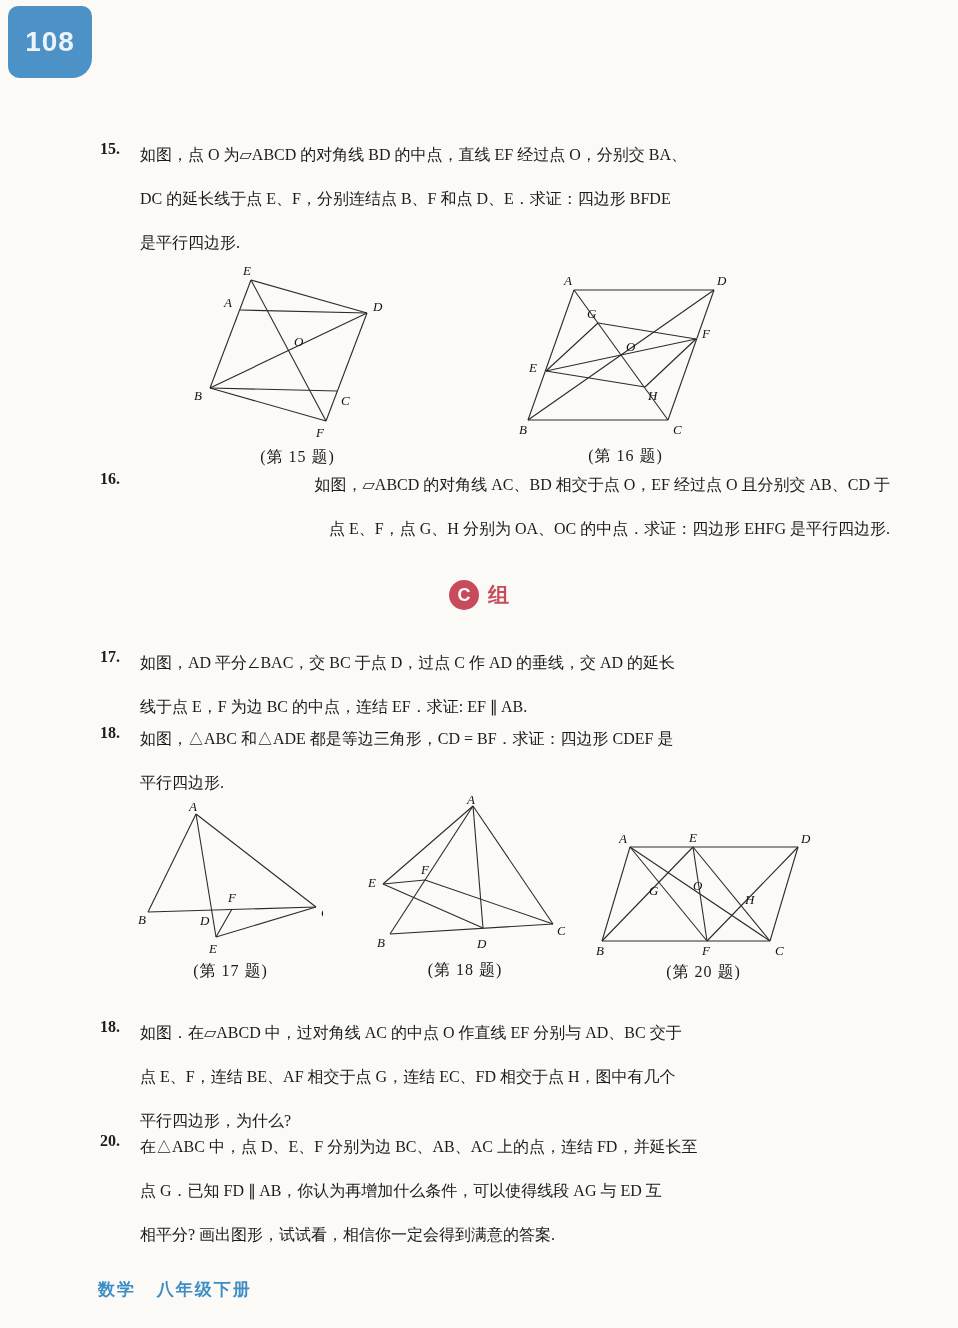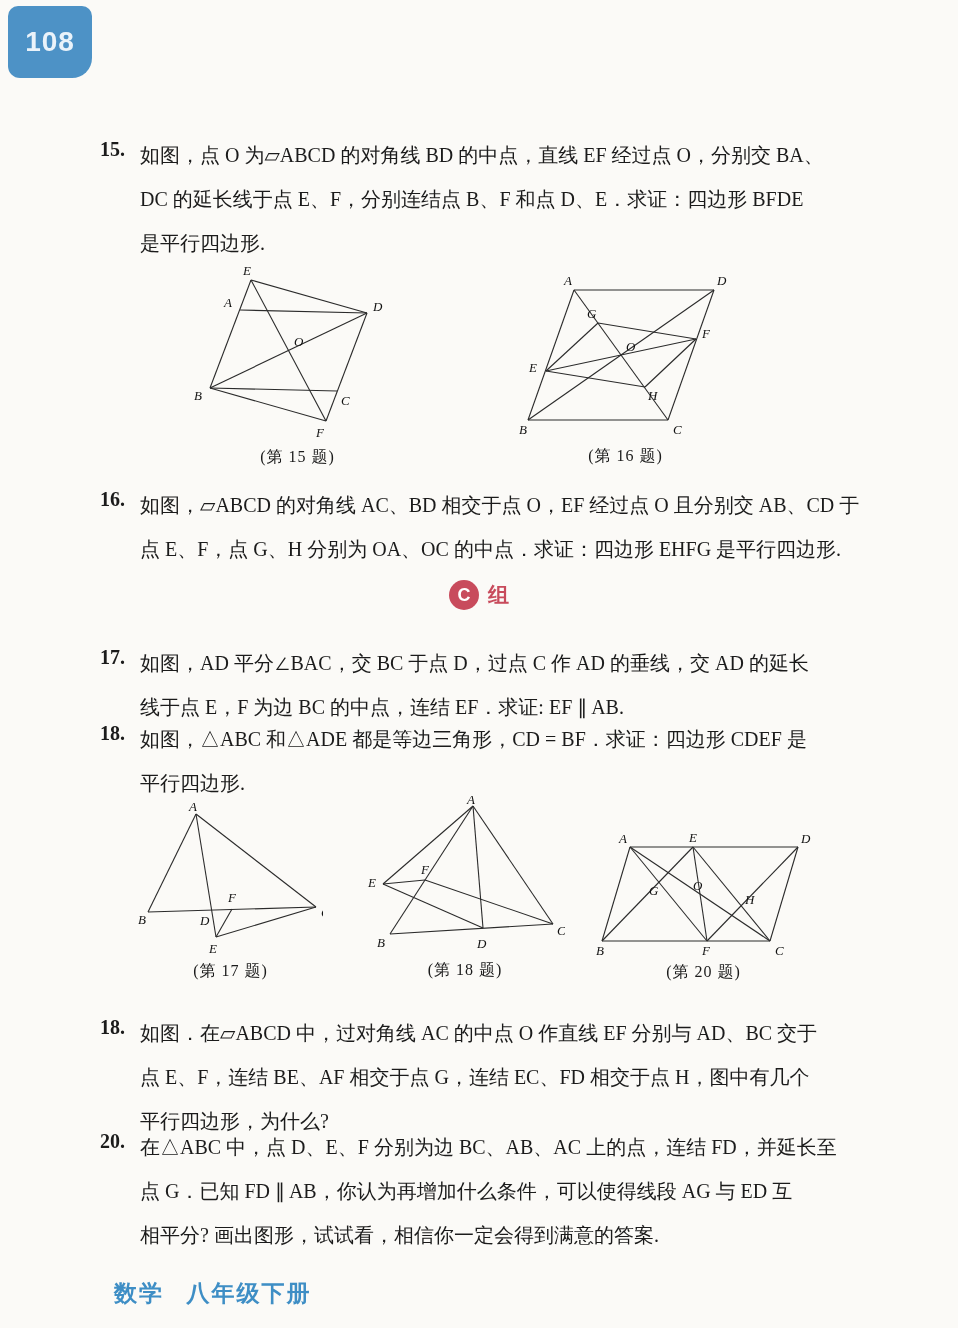--- a/index.html
+++ b/index.html
@@ -11,21 +11,21 @@
   }
   
   .page-badge {
     position:absolute; left:8px; top:6px; width:84px; height:72px;
     background:#4d92c6; border-radius:10px 10px 20px 12px;
     display:flex; align-items:center; justify-content:center;
     color:#eaf3fa; font-family:"Liberation Sans", sans-serif;
     font-weight:bold; font-size:28px; letter-spacing:1px;
   }
   
-  .problem { position:absolute; left:100px; width:790px; font-size:20px; line-height:38px; }
+  .problem { position:absolute; left:100px; width:790px; font-size:16px; line-height:38px; }
   .problem .num { position:absolute; left:0; top:0; font-weight:bold; }
   .problem .body { margin-left:40px; }
   .problem .body div { white-space:nowrap;margin-top:6px; }
   
   .group-badge {
     position:absolute; left:0; top:578px; width:958px; height:34px;
     display:flex; align-items:center; justify-content:center; gap:9px;
   }
   .badge-circle {
     width:30px; height:30px; border-radius:50%; background:#c84b5c;
@@ -39,21 +39,21 @@
   .fig line { stroke:#2b2b2b; stroke-width:1.1; }
   .fig text {
     font-family:"Liberation Serif", serif; font-style:italic;
     font-size:13px; fill:#111;
   }
   .fig figcaption { font-size:16px; margin-top:4px; color:#1b1b1b; letter-spacing:1px; }
   
   .footer {
     position:absolute; left:98px; top:1278px;
     font-family:"Liberation Sans", sans-serif; font-weight:bold;
-    font-size:23px; color:#3e8ec5; letter-spacing:2px;margin-left:16px;
+    font-size:17px; color:#3e8ec5; letter-spacing:2px;
   }
   .footer span + span { margin-left:14px; }
 </style>
 </head>
 <body>
 
 <div class="page">
 
   <div class="page-badge">
     <span>108</span>
@@ -116,21 +116,21 @@
         <text x="11" y="100">E</text>
         <text x="108" y="79">O</text>
         <text x="130" y="128">H</text>
         <text x="1" y="162">B</text>
         <text x="155" y="162">C</text>
       </g>
     </svg>
     <figcaption>(第 16 题)</figcaption>
   </figure>
 
-  <section class="problem" style="top:480px;">
+  <section class="problem" style="top:460px;text-align:right;">
     <span class="num">16.</span>
     <div class="body">
       <div>如图，▱ABCD 的对角线 AC、BD 相交于点 O，EF 经过点 O 且分别交 AB、CD 于</div>
       <div>点 E、F，点 G、H 分别为 OA、OC 的中点．求证：四边形 EHFG 是平行四边形.</div>
     </div>
   </section>
 
   <div class="group-badge">
     <span class="badge-circle">C</span>
     <span class="badge-label">组</span>

